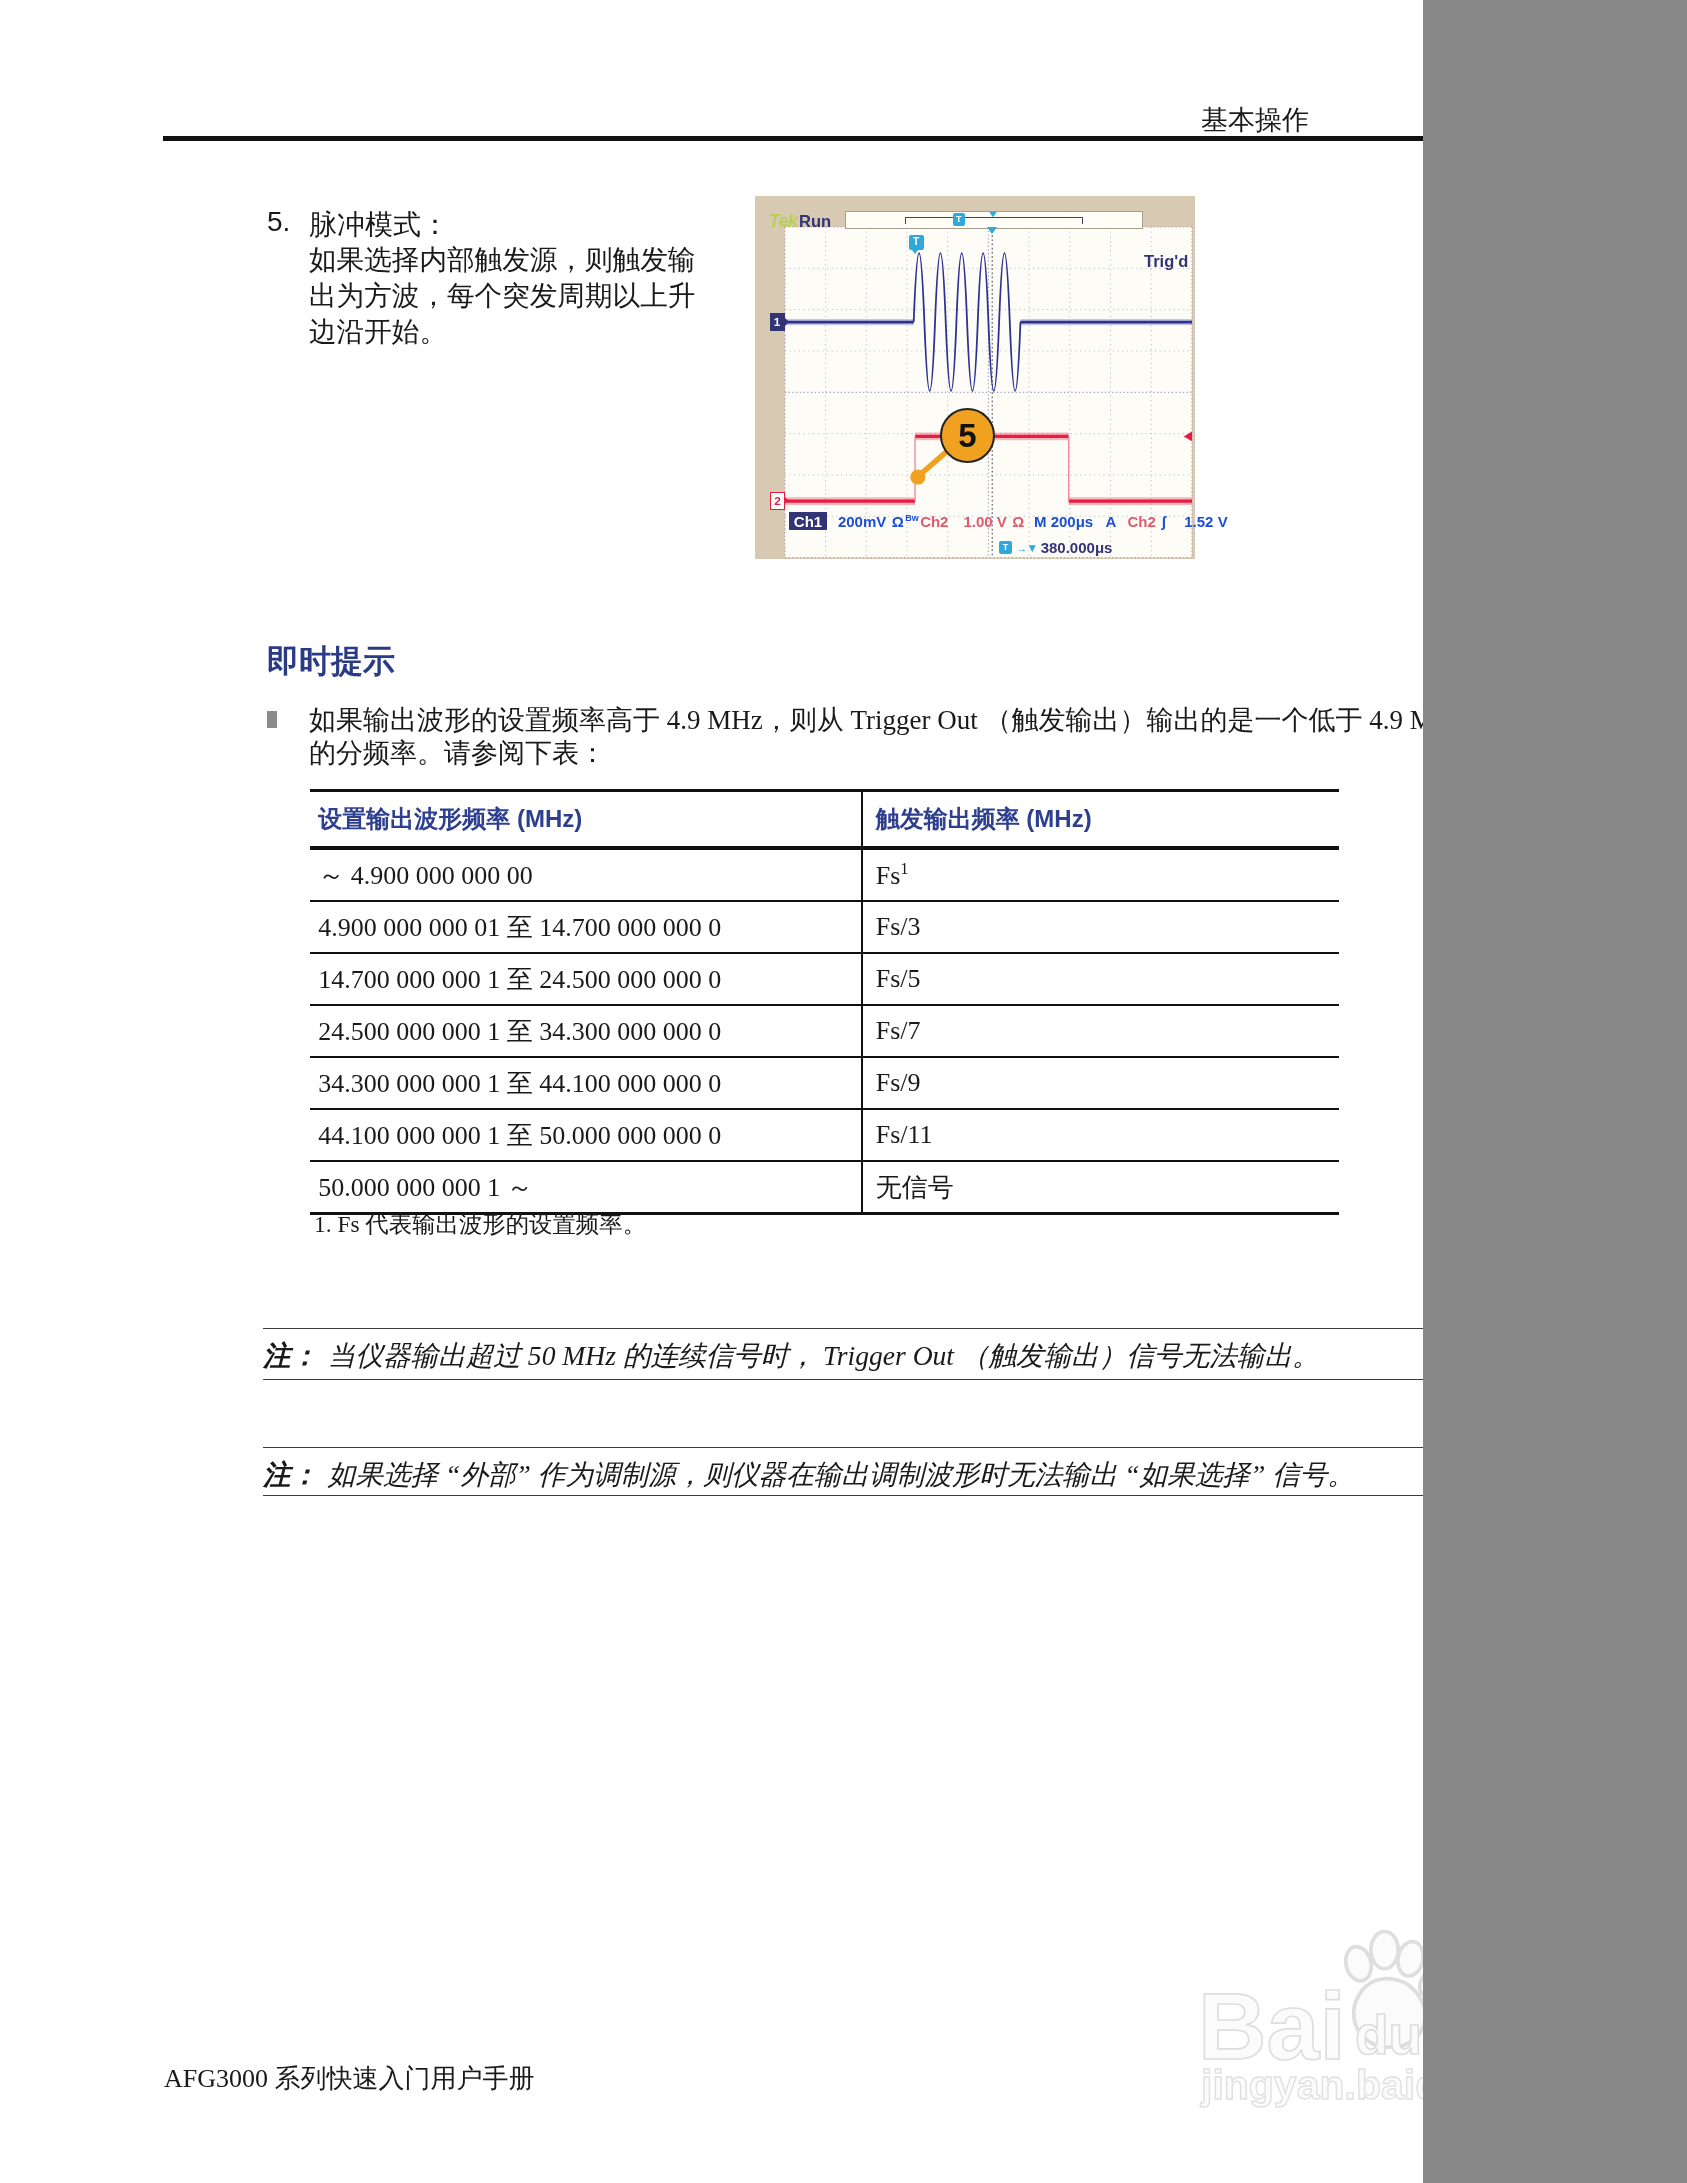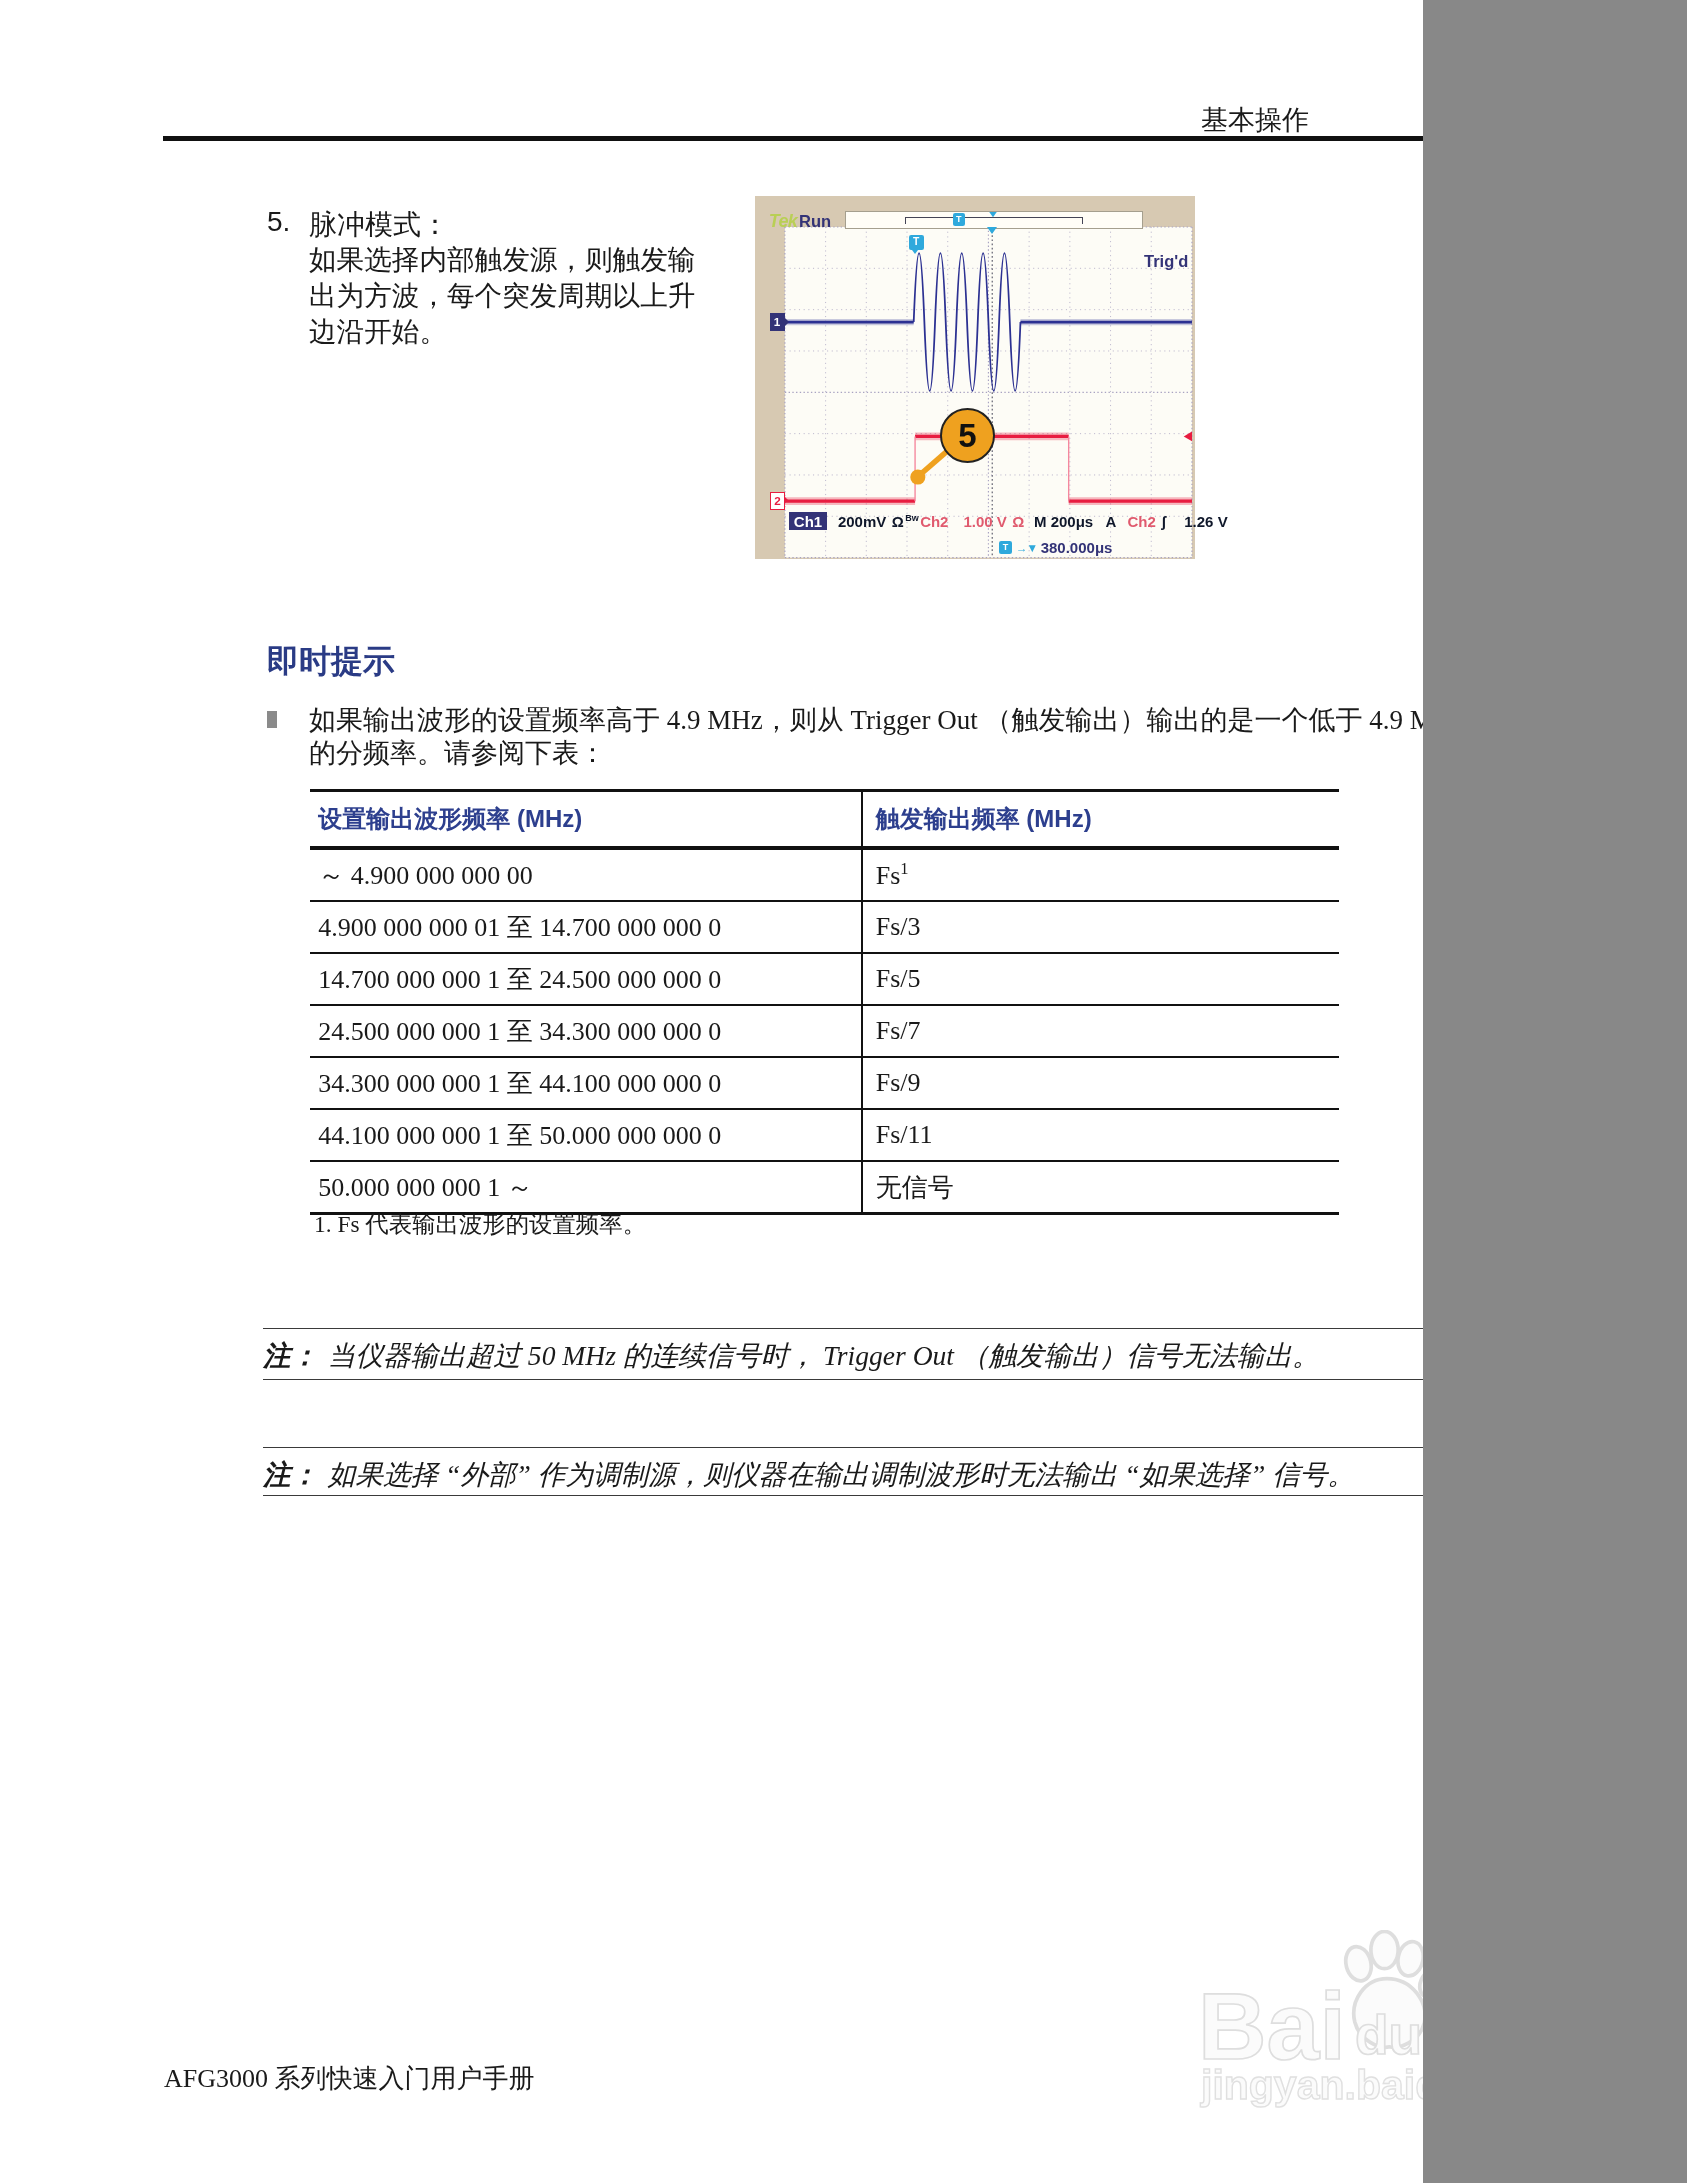--- a/index.html
+++ b/index.html
@@ -42,21 +42,21 @@
   .ch1b:after{content:"";position:absolute;left:15px;top:4.8px;border-top:4.1px solid transparent;
        border-bottom:4.1px solid transparent;border-left:4.8px solid #333377;}
   .ch2b{top:296px;left:14.5px;background:#fff;border:1.4px solid #e81c40;color:#e81c40;width:13.8px;height:16px;line-height:16px;}
   .ch2b:after{content:"";position:absolute;left:13.8px;top:3.4px;border-top:4.1px solid transparent;
        border-bottom:4.1px solid transparent;border-left:4.8px solid #e81c40;}
   .callout{top:212px;left:185px;width:51px;height:51px;background:#efa11f;border:2.8px solid #222;
            border-radius:50%;color:#111;font-size:33px;font-weight:700;text-align:center;line-height:51px;}
   .readout{top:316px;left:34px;display:flex;align-items:center;font-size:15px;font-weight:700;}
   .seg{white-space:pre;}
   .seg.badge{background:#333377;color:#fff;padding:0.7px 4.8px;}
-  .seg.navy{color:#0f172a;} .seg.red{color:#e05a6e;}
+  .seg.navy{color:#1d4ed8;} .seg.red{color:#e05a6e;}
   .seg.small{font-size:9px;align-self:flex-start;margin-top:1.4px;}
   .readout2{top:343px;left:244px;display:flex;align-items:center;gap:4.1px;font-size:15px;font-weight:700;}
   .t-mini{width:13px;height:13px;background:#2fa9dc;border-radius:2.1px;color:#fff;font-size:9px;
           font-weight:700;text-align:center;line-height:13px;}
   .arrows{color:#2fa9dc;font-size:11.7px;letter-spacing:-1.4px;}
   .delayv{color:#333377;}
 
   
   .tips-heading{top:640px;left:267px;font-size:32px;font-weight:700;color:#2a3b85;
                 font-family:"Liberation Sans","DejaVu Sans",sans-serif;}
@@ -174,21 +174,21 @@
         <span class="seg navy" style="margin-left: 11px;">200mV</span>
         <span class="seg navy" style="margin-left: 5.5px;">Ω</span>
         <span class="seg navy small" style="margin-left: 1.4px;">Bw</span>
         <span class="seg red" style="margin-left: 1.4px;">Ch2</span>
         <span class="seg red" style="margin-left: 15px;">1.00 V</span>
         <span class="seg red" style="margin-left: 5.5px;">Ω</span>
         <span class="seg navy" style="margin-left: 9.6px;">M 200μs</span>
         <span class="seg navy" style="margin-left: 12.4px;">A</span>
         <span class="seg red" style="margin-left: 11px;">Ch2</span>
         <span class="seg navy" style="margin-left: 5.5px;">ʃ</span>
-        <span class="seg navy" style="margin-left: 18px;">1.26 V</span>
+        <span class="seg navy" style="margin-left: 18px;">1.52 V</span>
       </div>
     <div class="abs readout2">
       <span class="t-mini">T</span>
       <span class="arrows">→▼</span>
       <span class="delayv">380.000μs</span>
     </div>
   </div>
 
   <div class="abs tips-heading">即时提示</div>
   <div class="abs bullet-sq"></div>

